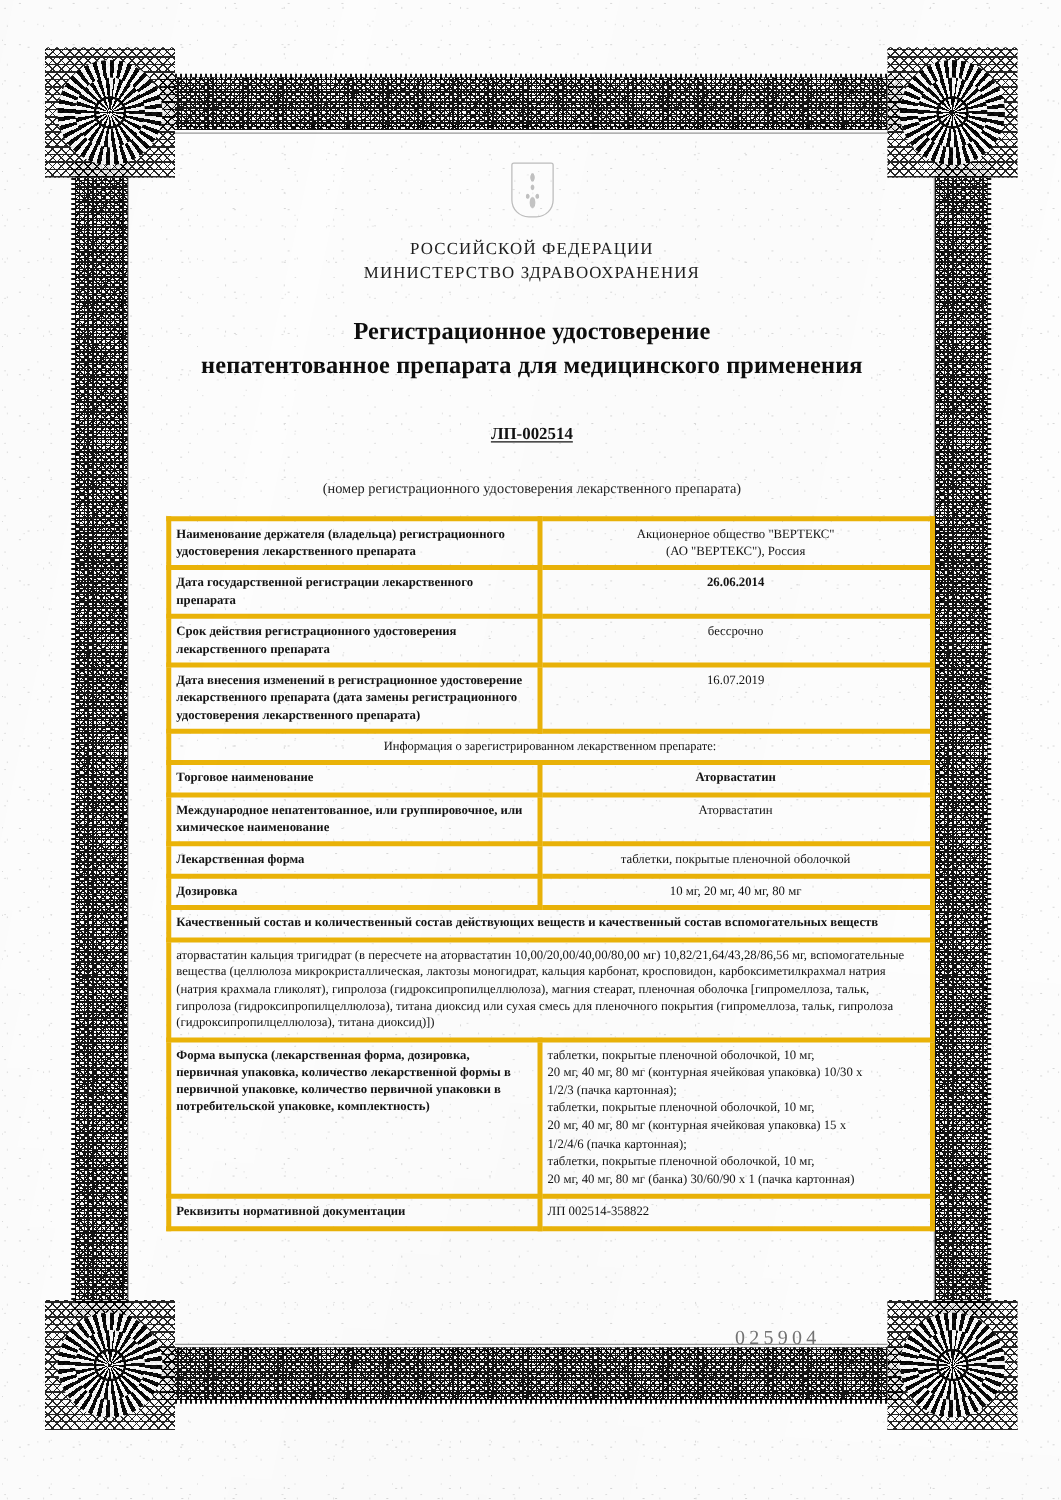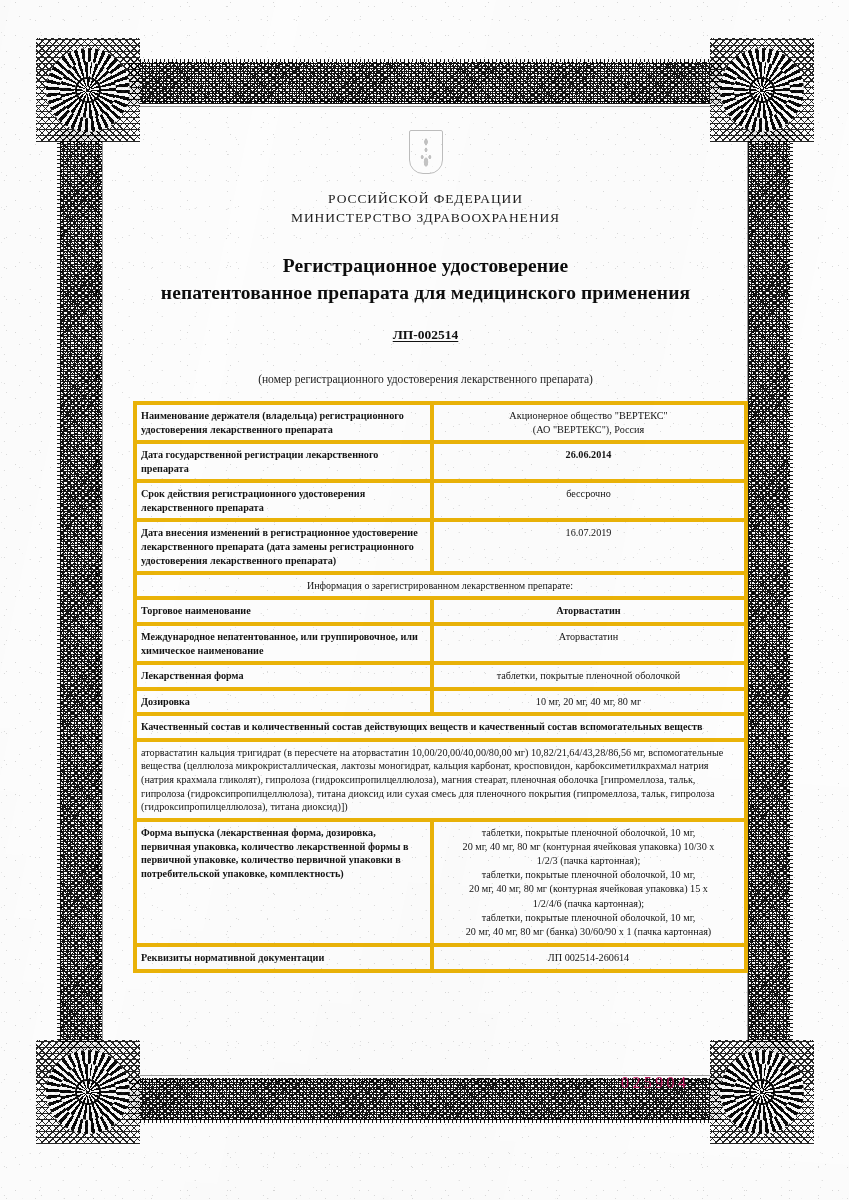--- a/index.html
+++ b/index.html
@@ -141,21 +141,21 @@
   }
 
   .ministry{
     text-align:center;font-weight:400;
     font-size:13.5px;letter-spacing:.9px;line-height:1.38;
     color:#1d1d1d;margin-bottom:26px;
   }
   .doc-title{
     text-align:center;font-weight:700;
     font-size:19.5px;line-height:1.38;color:#0d0d0d;
-    margin-bottom:20px;letter-spacing:.1px;
+    margin-bottom:32px;letter-spacing:.1px;
   }
   .regnum{
     text-align:center;font-weight:700;font-size:13.5px;
     text-decoration:underline;text-underline-offset:2px;
     color:#121212;margin-bottom:3px;
   }
   .regnum-caption{
     text-align:center;font-size:11.5px;color:#222;margin-bottom:16px;margin-top:30px;
   }
 
@@ -174,27 +174,26 @@
   td.value.bold{font-weight:700;}
   td.section{
     text-align:center;font-weight:400;font-size:10px;
     padding:4px 0;
   }
   td.wide{width:585px;font-weight:700;}
   td.body{
     font-weight:400;text-align:left;line-height:1.34;
     padding:4px 5px;
   }
-  td.value.left{text-align:center;vertical-align:top;line-height:1.38;}
+  td.value.left{text-align:left;vertical-align:top;line-height:1.38;}
 
   .serial{
-    position:absolute;left:621px;top:1062px;
-    font-size:16px;letter-spacing:3.4px;color:#be185d;
+    position:absolute;left:588px;top:1062px;
+    font-size:16px;letter-spacing:3.4px;color:#737373;
     font-family:"Liberation Serif","DejaVu Serif",serif;
-    margin-top:12px;
   }
 
   
   #ink{
     position:absolute;inset:0;pointer-events:none;
     mix-blend-mode:multiply;opacity:.16;
     background:
       linear-gradient(102deg, rgba(0,0,0,.05) 0%, rgba(0,0,0,0) 26%, rgba(0,0,0,.045) 58%, rgba(0,0,0,0) 80%),
       linear-gradient(4deg, rgba(0,0,0,.03) 0%, rgba(0,0,0,0) 40%);
   }
@@ -313,21 +312,21 @@
 1/2/3 (пачка картонная);
 таблетки, покрытые пленочной оболочкой, 10 мг,
 20 мг, 40 мг, 80 мг (контурная ячейковая упаковка) 15 х
 1/2/4/6 (пачка картонная);
 таблетки, покрытые пленочной оболочкой, 10 мг,
 20 мг, 40 мг, 80 мг (банка) 30/60/90 х 1 (пачка картонная)</td>
         </tr>
 
         <tr>
           <td class="label">Реквизиты нормативной документации</td>
-          <td class="value left">ЛП 002514-260614</td>
+          <td class="value left">ЛП 002514-358822</td>
         </tr>
 
       </tbody>
     </table>
   </div>
 
   <div class="serial">025904</div>
 
   <div id="ink"></div>
 </div>

